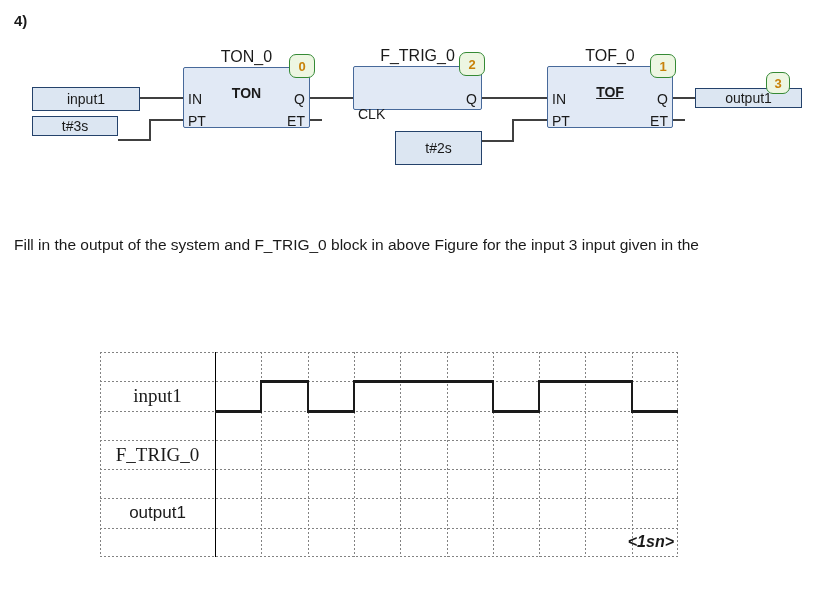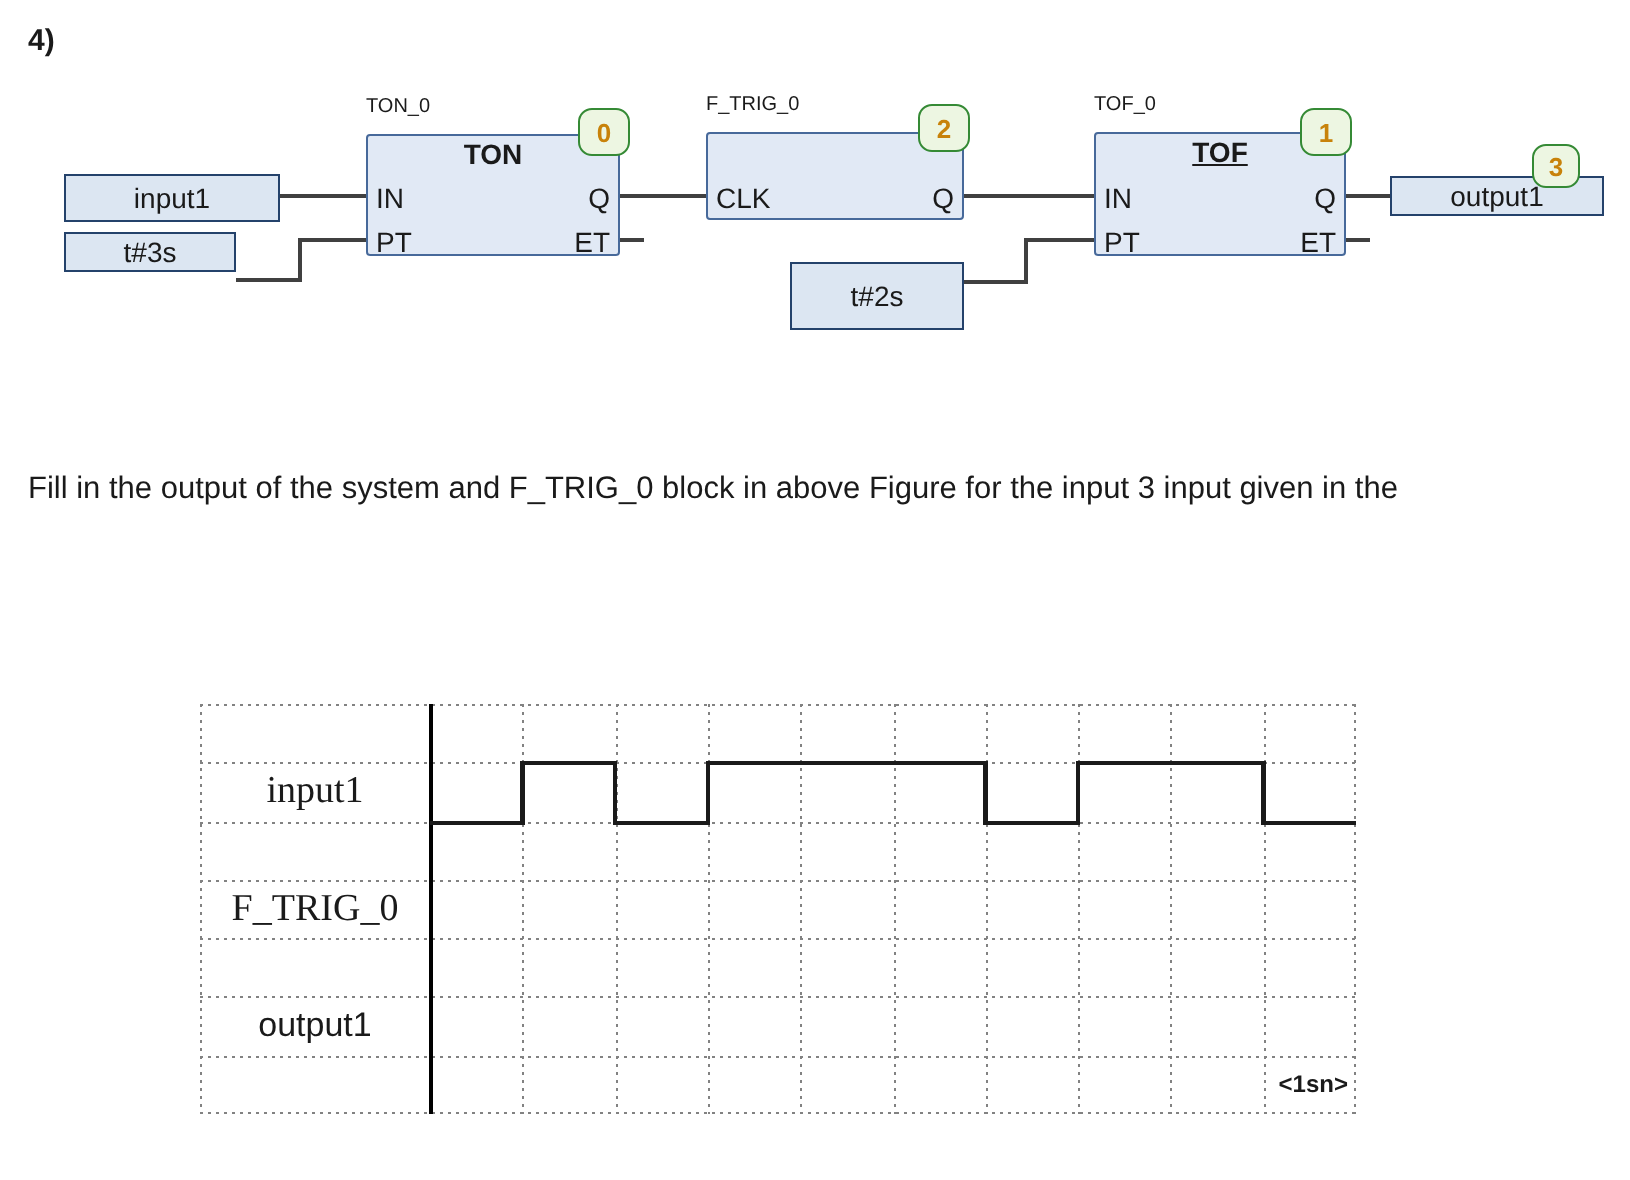--- a/index.html
+++ b/index.html
@@ -12,42 +12,42 @@
 
   
   #fbd{position:absolute;left:0;top:0;width:815px;height:210px;}
   #fbd-wires{position:absolute;left:0;top:0;pointer-events:none;}
 
   .iobox{position:absolute;background:#dce6f2;border:1px solid #24426b;
          display:flex;align-items:center;justify-content:center;
          font-size:14px;box-sizing:border-box;}
   .fblock{position:absolute;background:#e1e9f5;border:1px solid #47699a;
           box-sizing:border-box;border-radius:2px;}
-  .fblock .block-title{text-align:center;font-weight:bold;font-size:14px;padding-top:1px;}
+  .fblock .block-title{text-align:center;font-weight:bold;font-size:14px;padding-top:17px;}
   .pin{position:absolute;font-size:14px;}
   .pin.left{left:4px;}
   .pin.right{right:4px;}
-  .inst-label{position:absolute;font-size:10px;}
+  .inst-label{position:absolute;text-align:center;font-size:16px;}
   .badge{position:absolute;width:26px;height:24px;background:#edf6e2;
          border:1.5px solid #358a35;border-radius:7px;box-sizing:border-box;
          display:flex;align-items:center;justify-content:center;
          font-size:13px;font-weight:bold;color:#c8820a;}
 
   
   #timing{position:absolute;left:100px;top:352px;width:578px;height:205px;}
   #timing-svg{position:absolute;left:0;top:0;}
   .trow-label{position:absolute;left:0;width:115px;height:29px;
               display:flex;align-items:center;justify-content:center;}
   .trow-label.serif{font-family:"Liberation Serif",serif;font-size:19px;}
   .trow-label.sans{font-family:"Liberation Sans",sans-serif;font-size:17px;}
   #trow-input1{top:29px;}
   #trow-ftrig{top:88px;}
   #trow-output1{top:146px;}
   #scale-note{position:absolute;right:4px;top:176px;height:28px;
-              display:flex;align-items:center;font-size:12px;font-weight:600;}
+              display:flex;align-items:center;font-size:16px;font-weight:600;font-style:italic;}
 </style>
 </head>
 <body>
 
 <div id="page">
 
   <div id="qnum">4)</div>
 
   <div id="fbd">
 
@@ -79,21 +79,21 @@
       <div class="block-title">TON</div>
       <div class="pin left" style="top:23px;">IN</div>
       <div class="pin left" style="top:45px;">PT</div>
       <div class="pin right" style="top:23px;">Q</div>
       <div class="pin right" style="top:45px;">ET</div>
     </div>
     <div class="badge" style="left:289px;top:54px;">0</div>
 
     <div class="inst-label" style="left:353px;top:47px;width:129px;">F_TRIG_0</div>
     <div class="fblock" style="left:353px;top:66px;width:129px;height:44px;">
-      <div class="pin left" style="top:24px;text-align:right;">CLK</div>
+      <div class="pin left" style="top:39px;text-align:right;">CLK</div>
       <div class="pin right" style="top:24px;">Q</div>
     </div>
     <div class="badge" style="left:459px;top:52px;">2</div>
 
     <div class="inst-label" style="left:547px;top:47px;width:126px;">TOF_0</div>
     <div class="fblock" style="left:547px;top:66px;width:126px;height:62px;text-decoration:underline;">
       <div class="block-title">TOF</div>
       <div class="pin left" style="top:24px;">IN</div>
       <div class="pin left" style="top:46px;">PT</div>
       <div class="pin right" style="top:24px;">Q</div>

